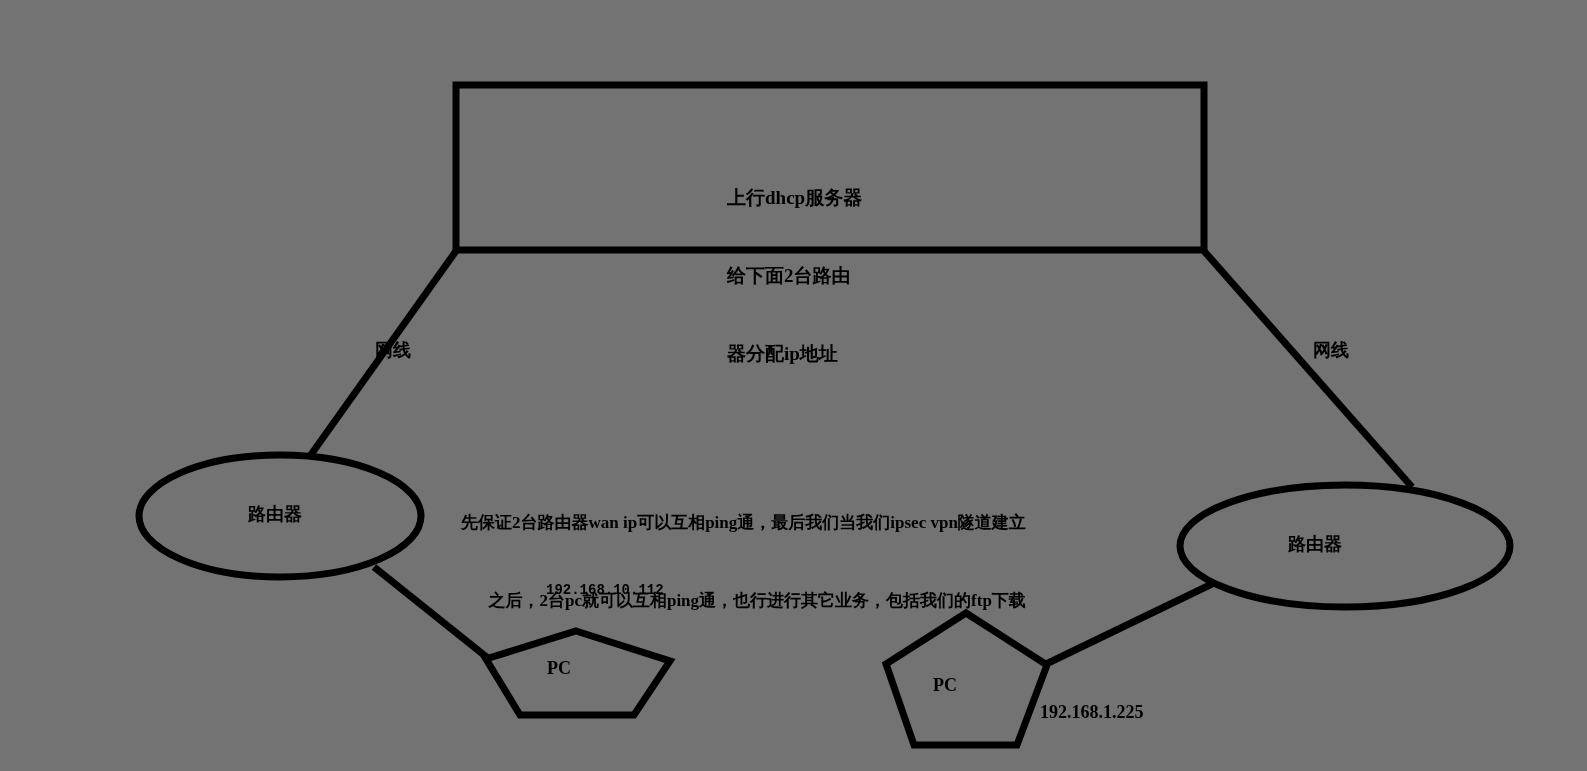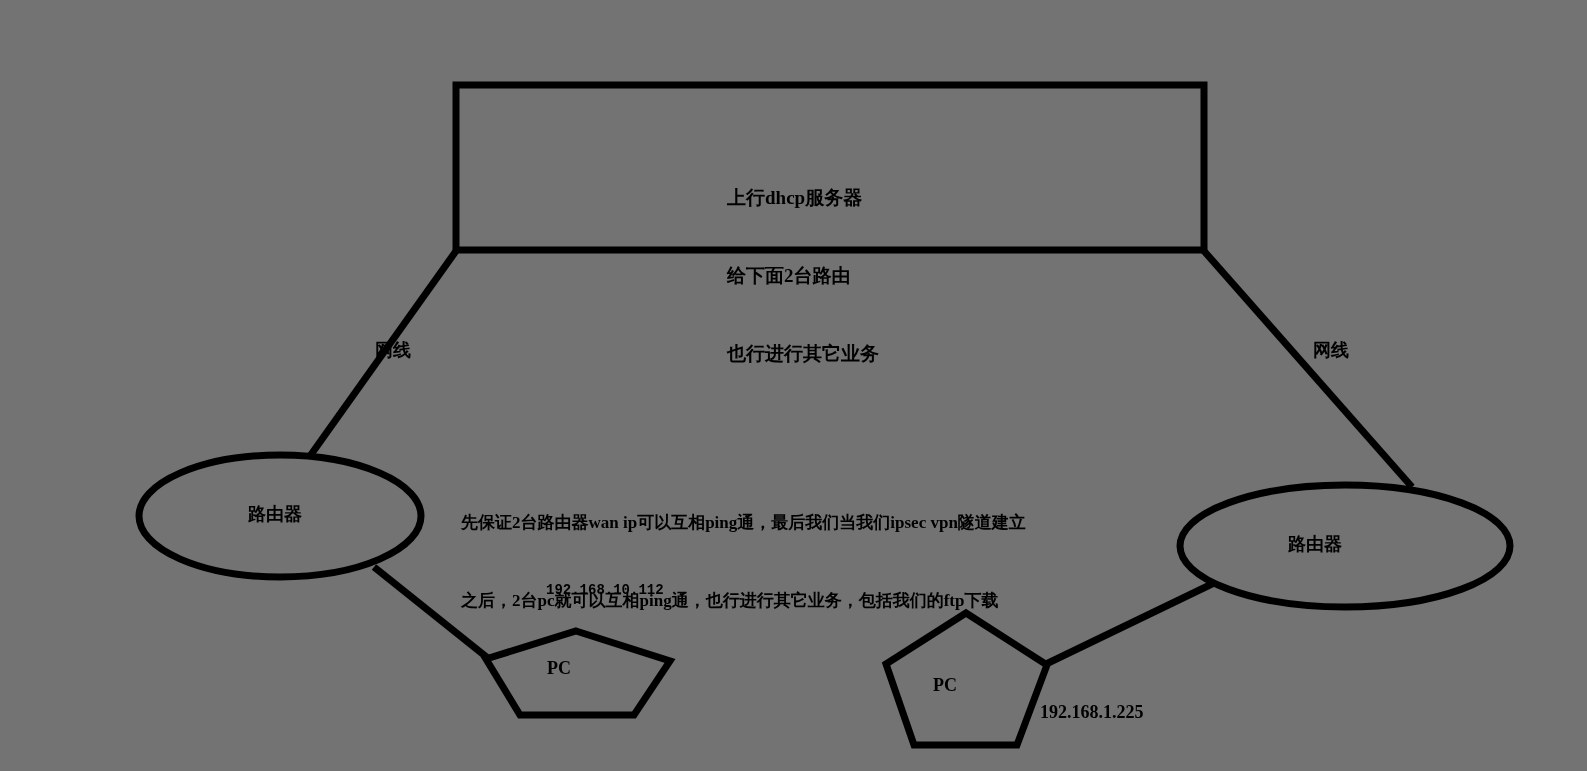--- a/index.html
+++ b/index.html
@@ -106,20 +106,21 @@
     font-family: Liberation Serif, serif;
   }
 
   
   #annotation {
     left: 461px;
     top: 458px;
     font-size: 17px;
     font-weight: bold;
     line-height: 26px;
+    text-align: right;
   }
   #annotation div { white-space: nowrap; }
 
   
   #watermark {
     position: absolute;
     left: 1362px;
     top: 723px;
     font-size: 25px;
     color: #e3e3e3;
@@ -150,21 +151,21 @@
     <line class="shape-stroke" x1="1214" y1="583" x2="1044" y2="665" stroke-width="7"></line>
 
     <polygon class="shape-stroke" points="576,631 670,661 634,715 520,715 486,659" stroke-width="7"></polygon>
 
     <polygon class="shape-stroke" points="966,613 1047,665 1017,745 914,745 886,664" stroke-width="7"></polygon>
   </svg>
 
   <div class="label" id="dhcp-text">
     <div>上行dhcp服务器</div>
     <div>给下面2台路由</div>
-    <div>也行进行其它业务</div>
+    <div>器分配ip地址</div>
   </div>
 
   <div class="label" id="cable-label-left">网线</div>
   <div class="label" id="cable-label-right">网线</div>
 
   <div class="label" id="router-left-label">路由器</div>
   <div class="label" id="router-right-label">路由器</div>
 
   <div class="label" id="pc-left-label">PC</div>
   <div class="label" id="pc-right-label">PC</div>

